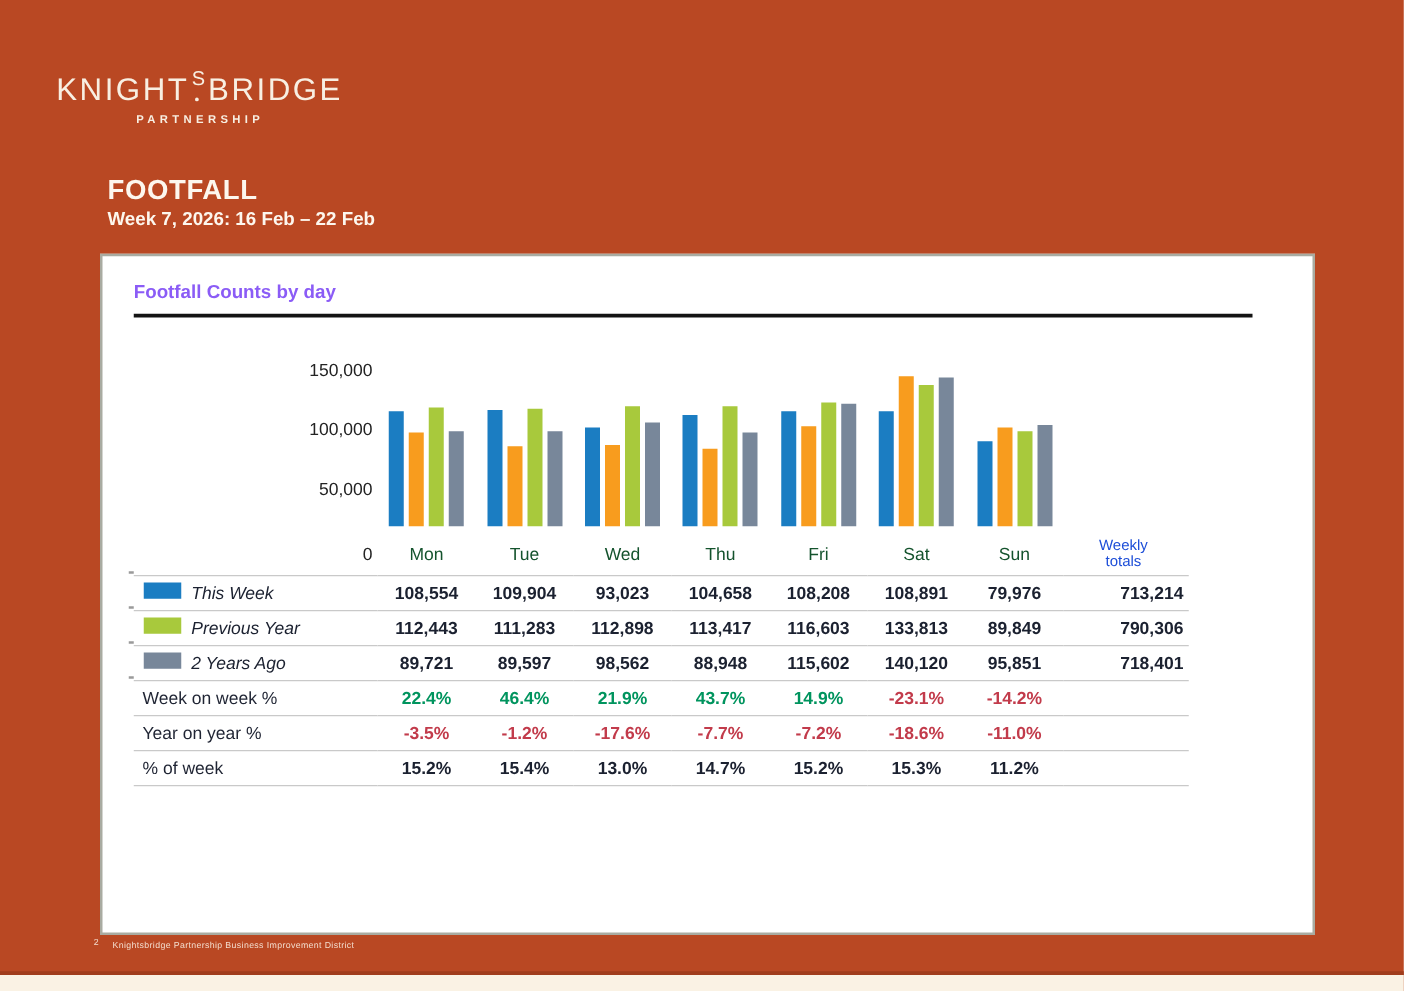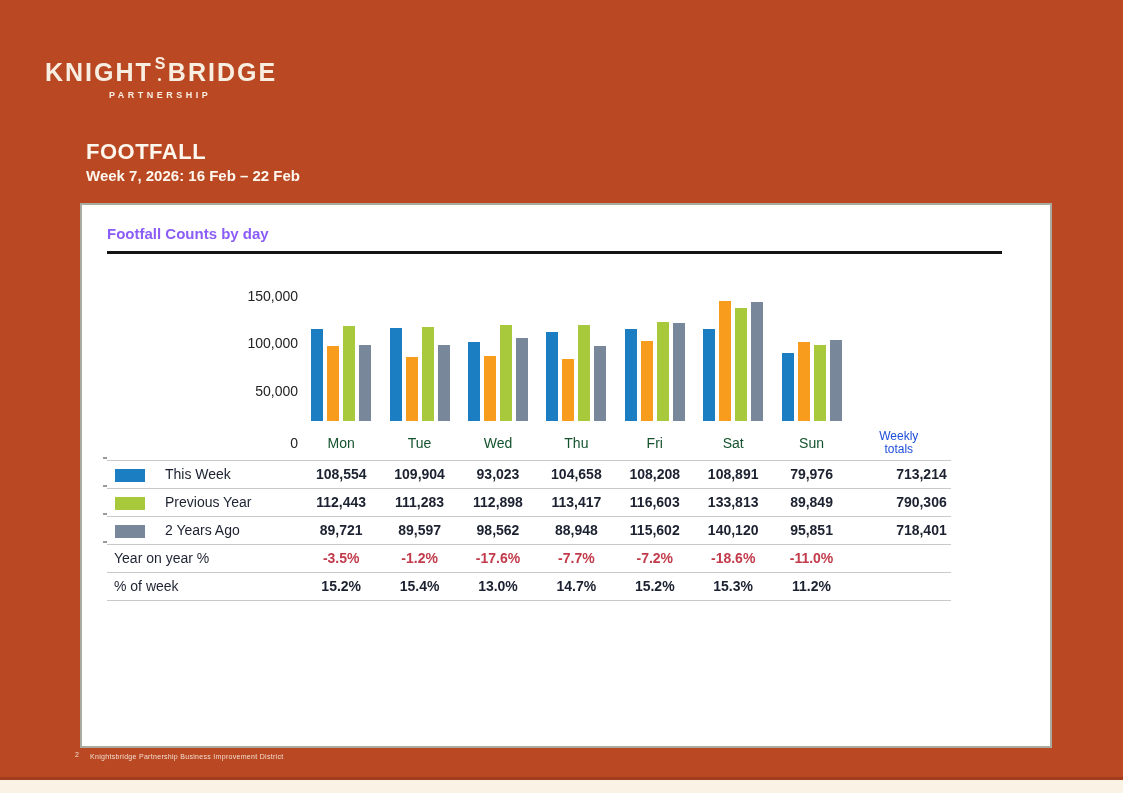--- a/index.html
+++ b/index.html
@@ -7,21 +7,21 @@
   body {
     position:relative;
     width:1123px; height:793px;
     background:#b94823;
     font-family:"Liberation Sans", sans-serif;
     overflow:hidden;
   }
 
   
   .logo { position:absolute; left:45px; top:58px; color:#f8efe2; }
-  .logo-line1 { font-size:25px; letter-spacing:2px; font-weight:700; white-space:nowrap;text-align:center; }
+  .logo-line1 { font-size:25px; letter-spacing:2px; font-weight:400; white-space:nowrap;text-align:center; }
   .s-wrap { position:relative; display:inline-block; width:15px; height:25px; vertical-align:top; }
   .s-wrap .s-top { position:absolute; top:-3px; left:2px; font-size:16px; letter-spacing:0; }
   .s-wrap .s-dot { position:absolute; bottom:2px; left:5px; width:3px; height:3px; border-radius:50%; background:#f8efe2; }
   .logo-line2 { font-size:9px; font-weight:700; letter-spacing:3.5px; margin-top:3px; margin-left:64px; }
 
   
   .page-title { position:absolute; left:86px; top:139px; font-size:22px; font-weight:700; color:#fdf7ee; letter-spacing:0.5px; }
   .page-subtitle { position:absolute; left:86px; top:167px; font-size:15px; font-weight:700; color:#fdf7ee; }
 
   
@@ -51,21 +51,21 @@
   col.c-day { width:78.4px; }
   col.c-total { width:100px; }
   tr.hdr-row { height:33px; }
   tr.hdr-row td { vertical-align:middle; }
   td.zero-cell { text-align:right; padding-right:4px; font-size:14px; color:#232323; }
   td.day-hdr { text-align:center; font-size:14px; color:#14532d; }
   td.totals-hdr { text-align:center; padding-right:4px; font-size:12px; line-height:1.1; color:#1d4ed8; }
   tr.data-row { height:28px; border-top:1px solid #c9c9c9; }
   tr.data-row:last-child { border-bottom:1px solid #c9c9c9; }
   td.row-label { padding-left:8px; }
-  .label-flex { display:flex; align-items:flex-end; gap:20px; }
+  .label-flex { display:flex; align-items:flex-start; gap:8px;font-style:italic; }
   .swatch { width:30px; height:13px; flex:0 0 auto; }
   td.num { text-align:center; font-weight:700; }
   td.total { text-align:right; padding-right:4px; font-weight:700; }
   td.pct-label { padding-left:7px; font-weight:400; color:#1f2433; }
   td.pct { text-align:center; font-weight:700; }
   .pos { color:#00945e; }
   .neg { color:#c23b4b; }
   .neutral { color:#1b2130; }
 
   
@@ -196,20 +196,31 @@
           <td class="num">89,721</td>
           <td class="num">89,597</td>
           <td class="num">98,562</td>
           <td class="num">88,948</td>
           <td class="num">115,602</td>
           <td class="num">140,120</td>
           <td class="num">95,851</td>
           <td class="total">718,401</td>
         </tr>
         <tr class="data-row">
+          <td class="pct-label">Week on week %</td>
+          <td class="pct pos">22.4%</td>
+          <td class="pct pos">46.4%</td>
+          <td class="pct pos">21.9%</td>
+          <td class="pct pos">43.7%</td>
+          <td class="pct pos">14.9%</td>
+          <td class="pct neg">-23.1%</td>
+          <td class="pct neg">-14.2%</td>
+          <td></td>
+        </tr>
+        <tr class="data-row">
           <td class="pct-label">Year on year %</td>
           <td class="pct neg">-3.5%</td>
           <td class="pct neg">-1.2%</td>
           <td class="pct neg">-17.6%</td>
           <td class="pct neg">-7.7%</td>
           <td class="pct neg">-7.2%</td>
           <td class="pct neg">-18.6%</td>
           <td class="pct neg">-11.0%</td>
           <td></td>
         </tr>

